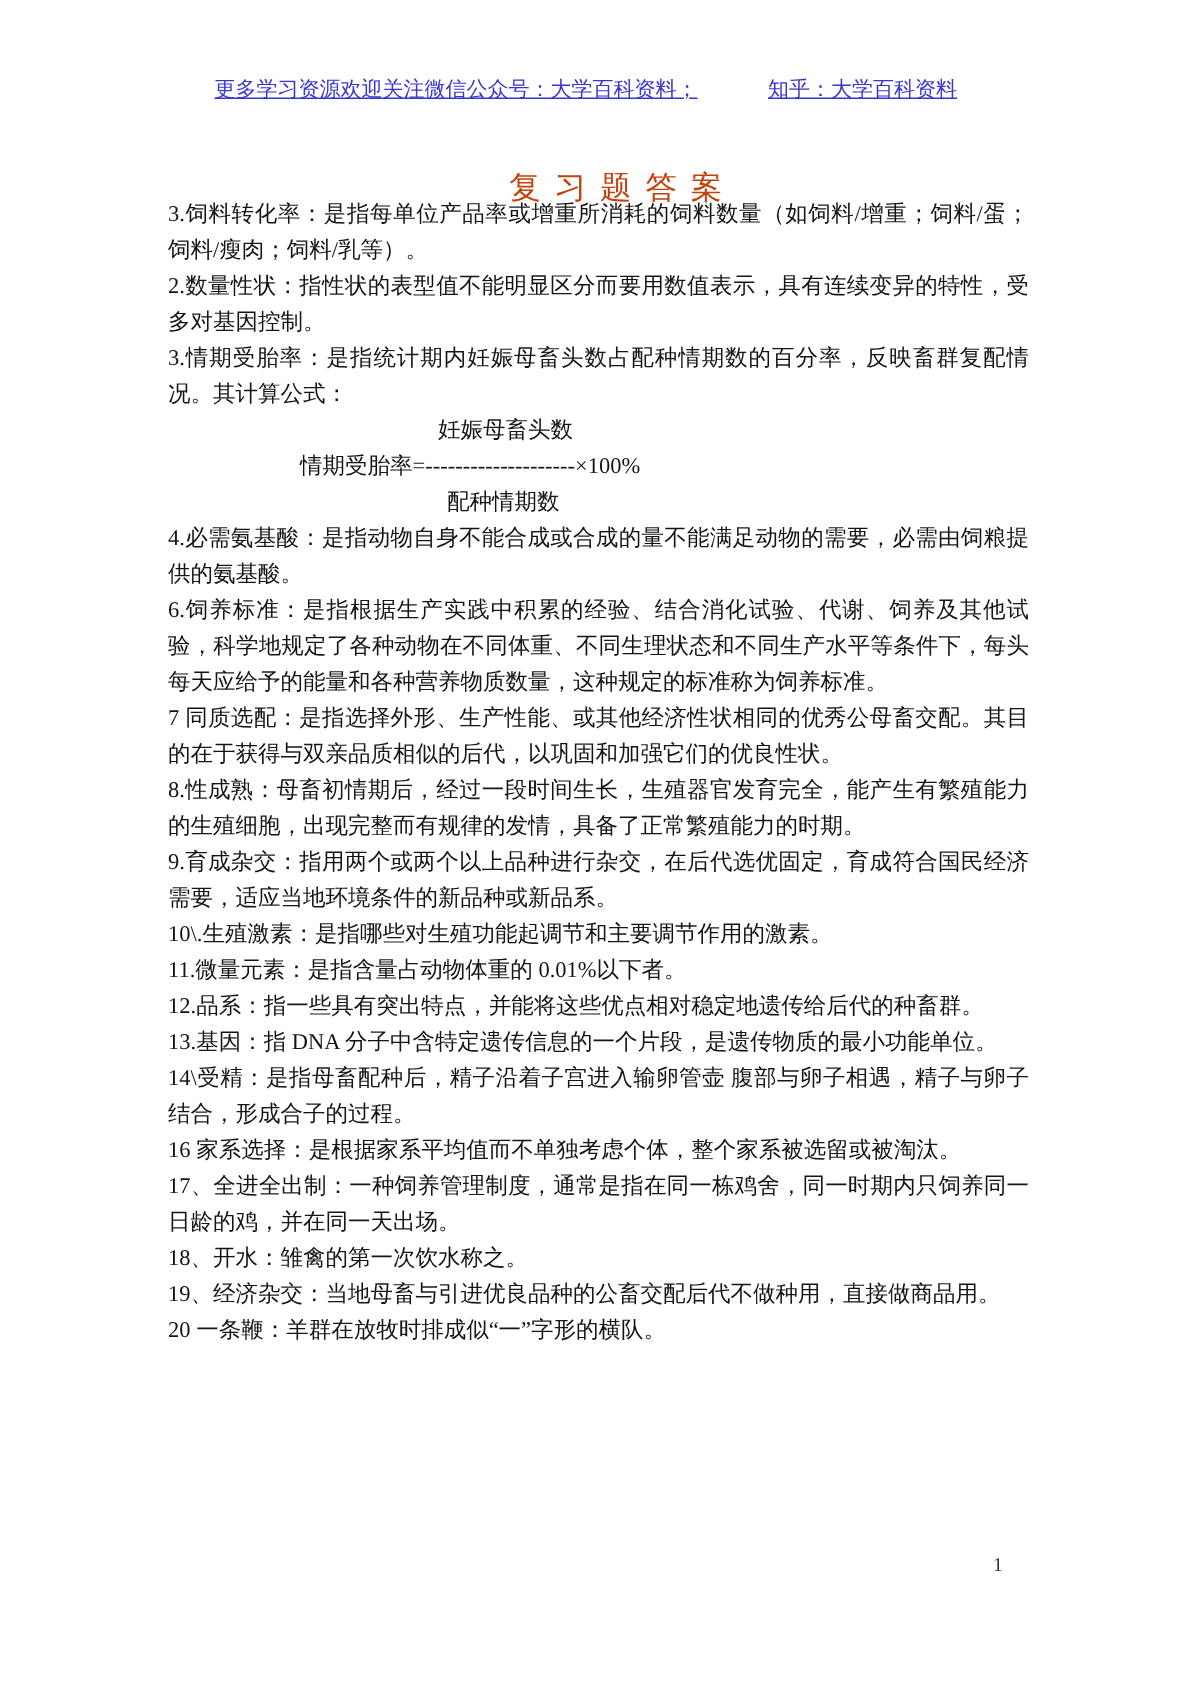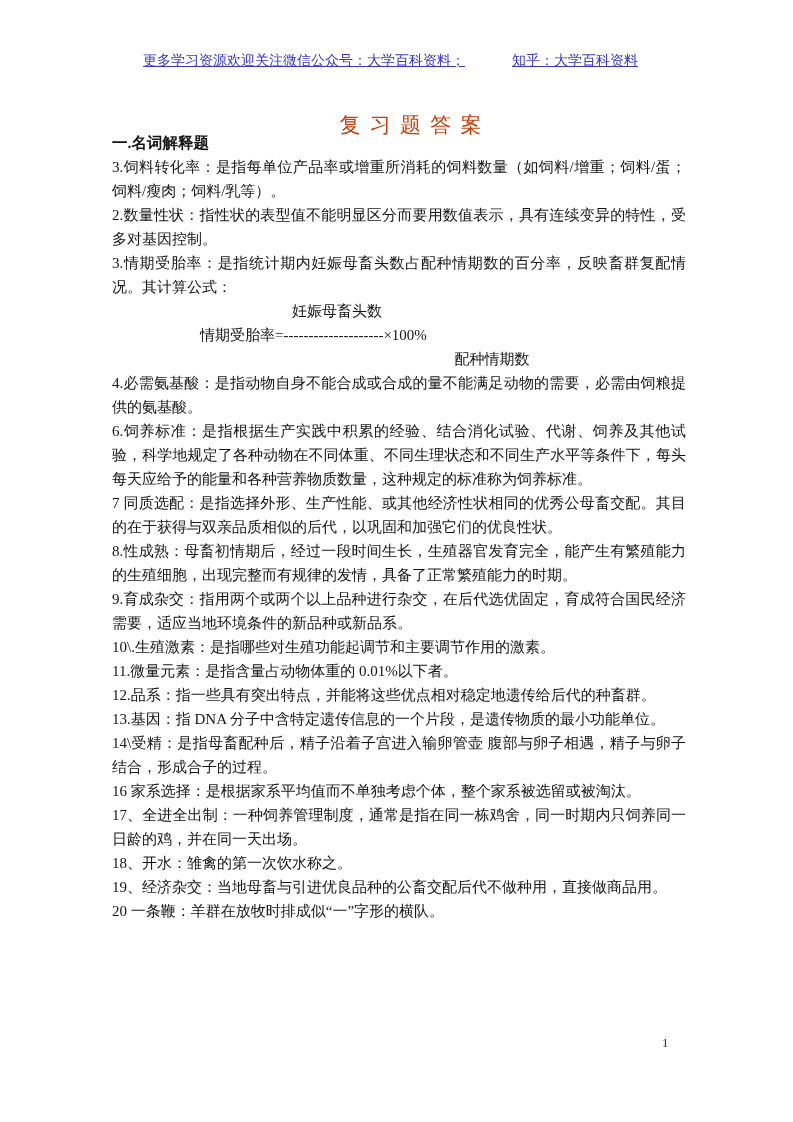--- a/index.html
+++ b/index.html
@@ -68,21 +68,20 @@
   }
   .formula .f-num {
     padding-left: 180px;
   }
   .formula .f-eq {
     padding-left: 88px;
     white-space: nowrap;
   }
   .formula .f-den {
     padding-left: 186px;
-    text-align: center;
   }
   .page-number {
     position: absolute;
     top: 1035px;
     left: 662px;
     font-size: 13px;
     color: #333;
   }
 </style>
 </head>
@@ -91,21 +90,20 @@
 <div class="page">
 
   <div class="doc-header">
     <span class="hlink" style="color: rgb(56, 53, 205); margin-top: 43px;">更多学习资源欢迎关注微信公众号：大学百科资料；</span><span class="hlink" style="color: rgb(56, 53, 205);">知乎：大学百科资料</span>
   </div>
 
   <h1 class="doc-title">复 习 题 答 案</h1>
 
   <div class="content">
 
-    <h2 class="section-heading">一.名词解释题</h2>
 
     <div>
         <p class="item">3.饲料转化率：是指每单位产品率或增重所消耗的饲料数量（如饲料/增重；饲料/蛋；饲料/瘦肉；饲料/乳等）。</p>
         <p class="item">2.数量性状：指性状的表型值不能明显区分而要用数值表示，具有连续变异的特性，受多对基因控制。</p>
         <p class="item">3.情期受胎率：是指统计期内妊娠母畜头数占配种情期数的百分率，反映畜群复配情况。其计算公式：</p>
       </div>
 
     <div class="formula">
       <div class="f-num">妊娠母畜头数</div>
       <div class="f-eq"><span>情期受胎率=</span><span>--------------------</span><span>×100%</span></div>

